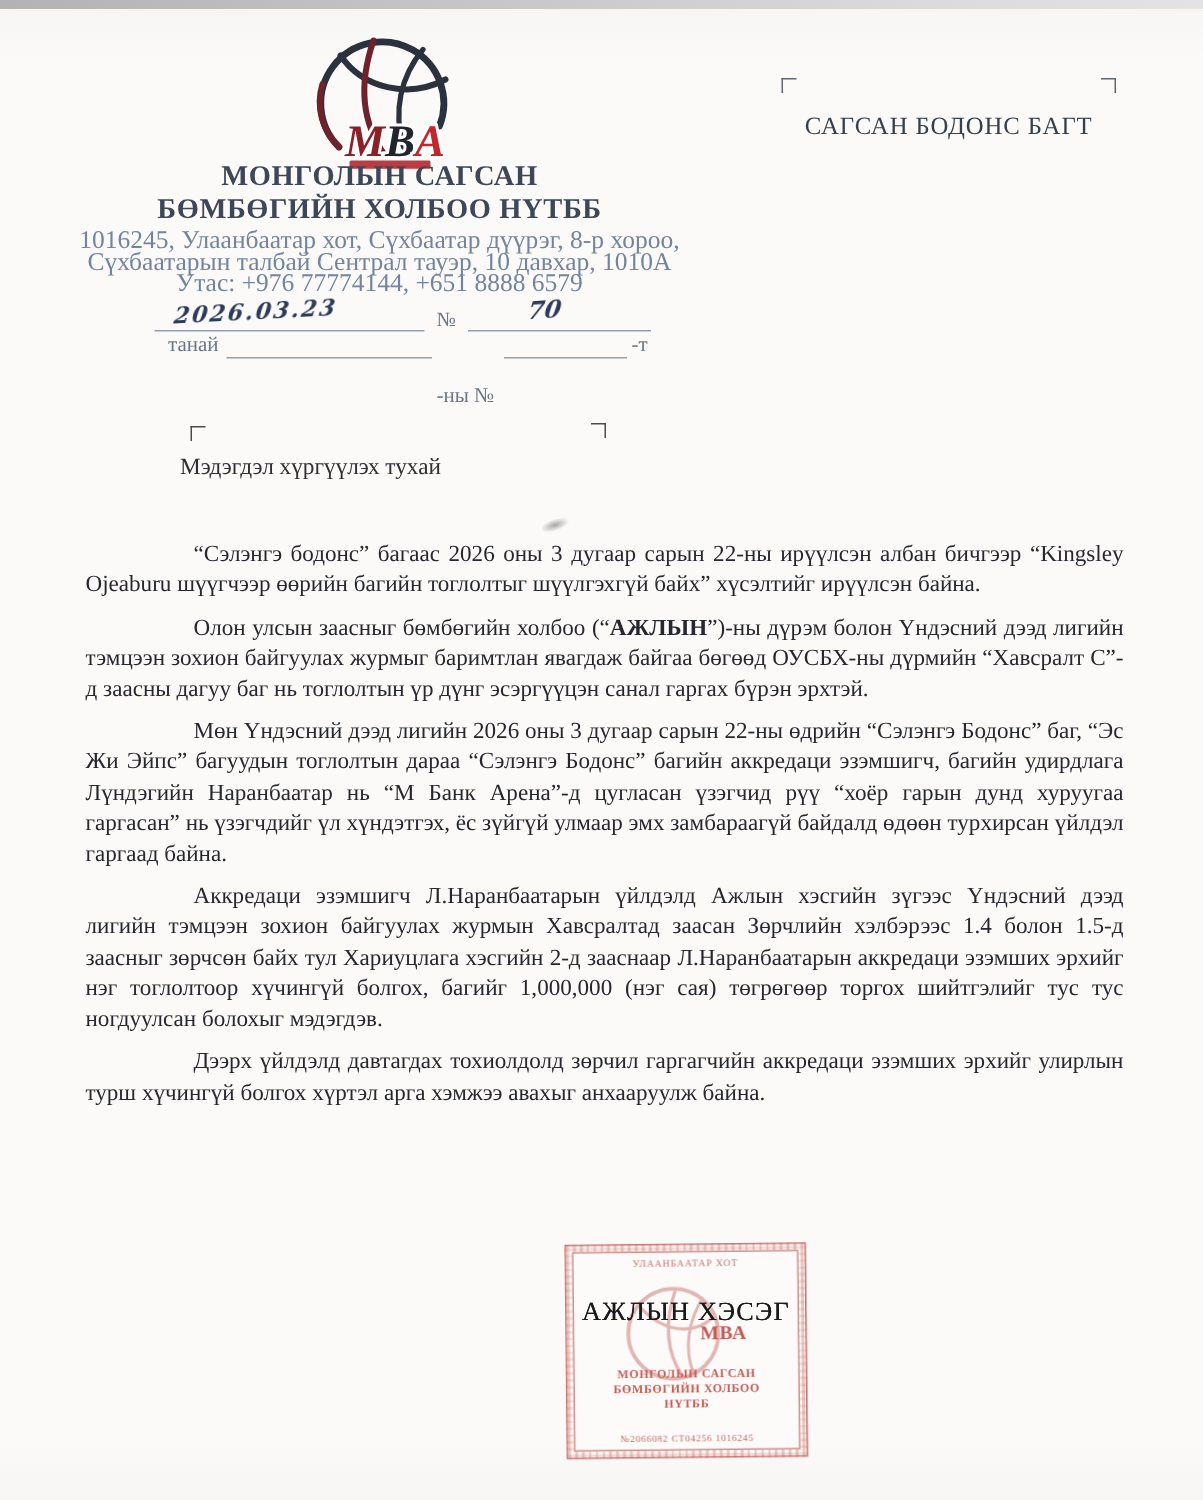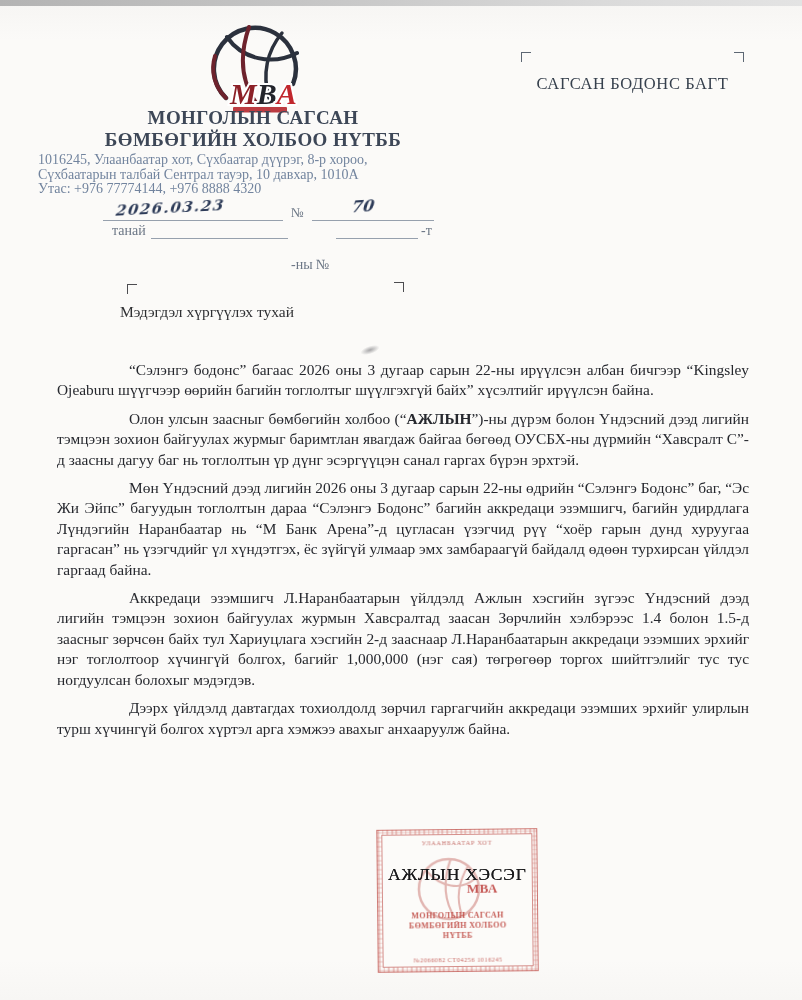--- a/index.html
+++ b/index.html
@@ -10,22 +10,22 @@
     font-family:"Liberation Serif","DejaVu Serif",serif;
   }
   .topstrip { position:absolute; left:0; top:0; width:802px; height:6px;
     background:linear-gradient(90deg,#b3b3b3,#c9c9c9 45%,#dadada 75%,#e3e3e3); }
 
   
   .logo { position:absolute; left:196px; top:22px; width:122px; height:100px; }
   .orgline { position:absolute; left:38px; width:430px; text-align:center;
     font-weight:bold; font-size:19px; letter-spacing:.4px; color:#3d4757; }
   .org1 { top:107px; } .org2 { top:129px; }
-  .addr { position:absolute; left:38px; top:153px; width:450px; 
-    font-size:14px; line-height:14.6px; color:#72849e; filter:blur(.25px); }
+  .addr { position:absolute; left:28px; top:153px; width:450px; text-align:center;
+    font-size:17px; line-height:14.6px; color:#72849e; filter:blur(.25px); }
 
   .rule { position:absolute; height:14px; border-bottom:1.3px solid #96a0ad; }
   .u-date  { left:103px; top:206px; width:180px; }
   .u-no    { left:312px; top:206px; width:122px; }
   .u-tanai { left:151px; top:224px; width:137px; }
   .u-t     { left:336px; top:224px; width:82px; }
   .printed { position:absolute; font-size:13.5px; color:#6b7685; }
   .lbl-no    { left:291px; top:205px; }
   .lbl-tanai { left:112px; top:223px; font-size:14px; }
   .lbl-nyno  { left:291px; top:223px; font-size:14px;margin-top:34px; }
@@ -94,21 +94,21 @@
       <rect x="37" y="85" width="54" height="5.5" rx="1" fill="#b5272e" opacity=".9"></rect>
     </svg>
   </div>
 
   <div class="orgline org1">МОНГОЛЫН САГСАН</div>
   <div class="orgline org2">БӨМБӨГИЙН ХОЛБОО НҮТББ</div>
 
   <div class="addr">
     <div>1016245, Улаанбаатар хот, Сүхбаатар дүүрэг, 8-р хороо,</div>
     <div>Сүхбаатарын талбай Сентрал тауэр, 10 давхар, 1010А</div>
-    <div>Утас: +976 77774144, +976 8888 4320</div>
+    <div>Утас: +976 77774144, +651 8888 6579</div>
   </div>
 
   <span class="rule u-date"></span>
   <span class="hand hand-date">2026.03.23</span>
   <span class="printed lbl-no">№</span>
   <span class="rule u-no"></span>
   <span class="hand hand-no">70</span>
 
   <span class="printed lbl-tanai">танай</span>
   <span class="rule u-tanai"></span>

